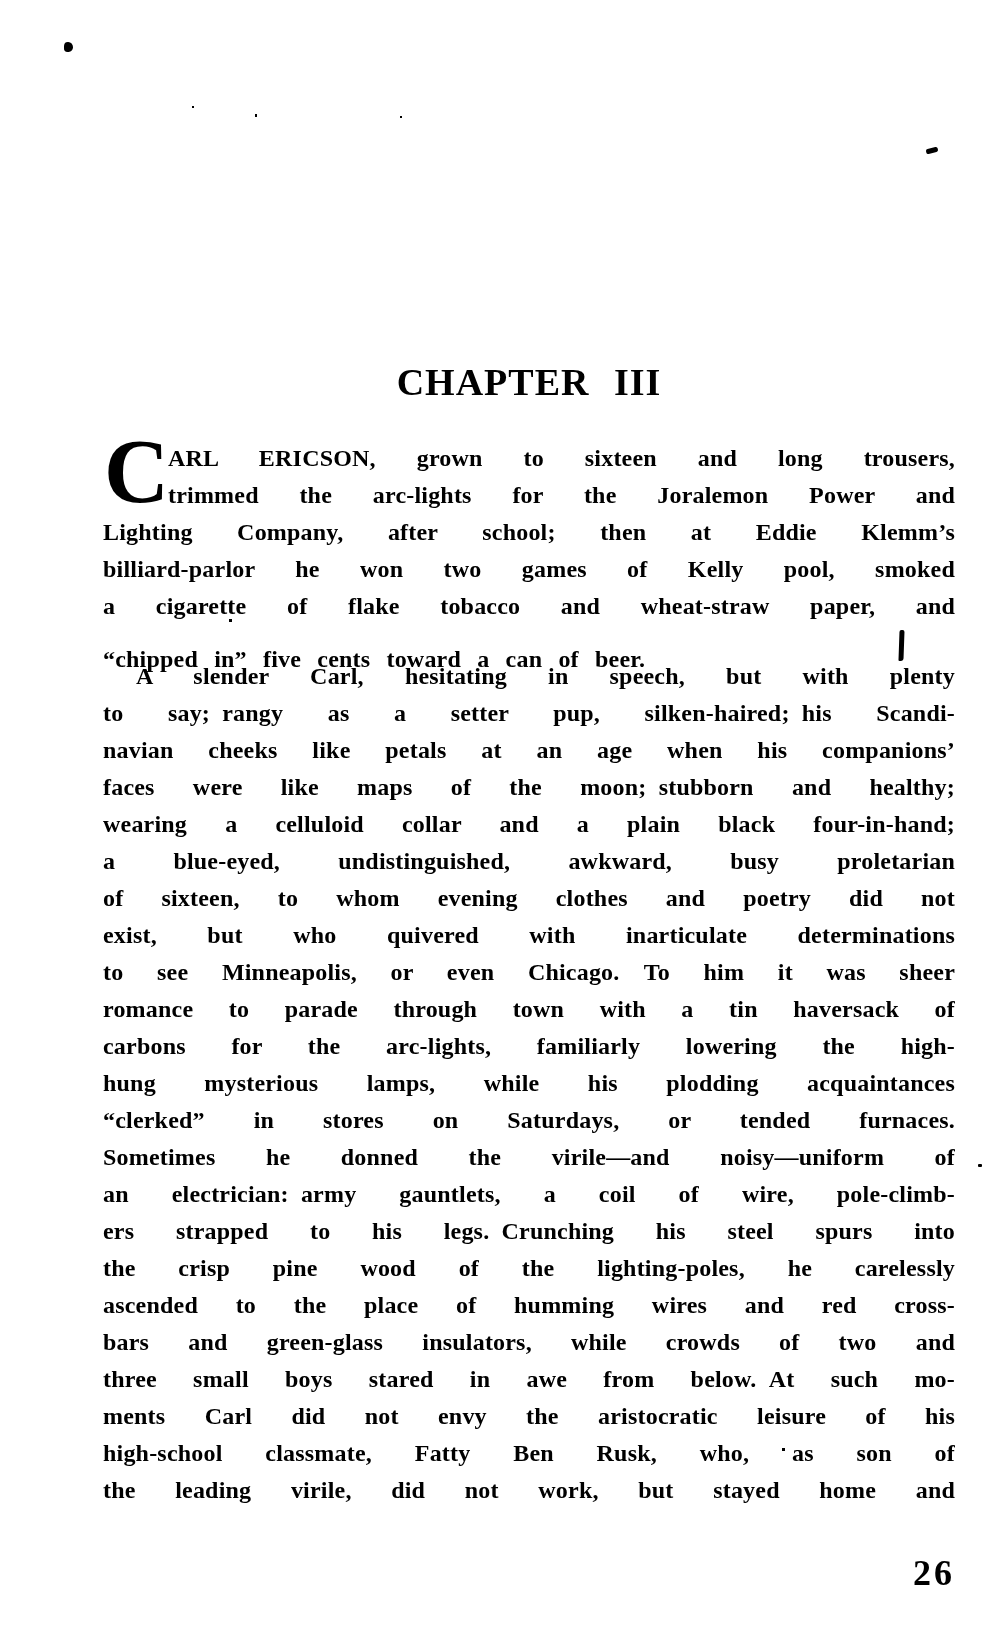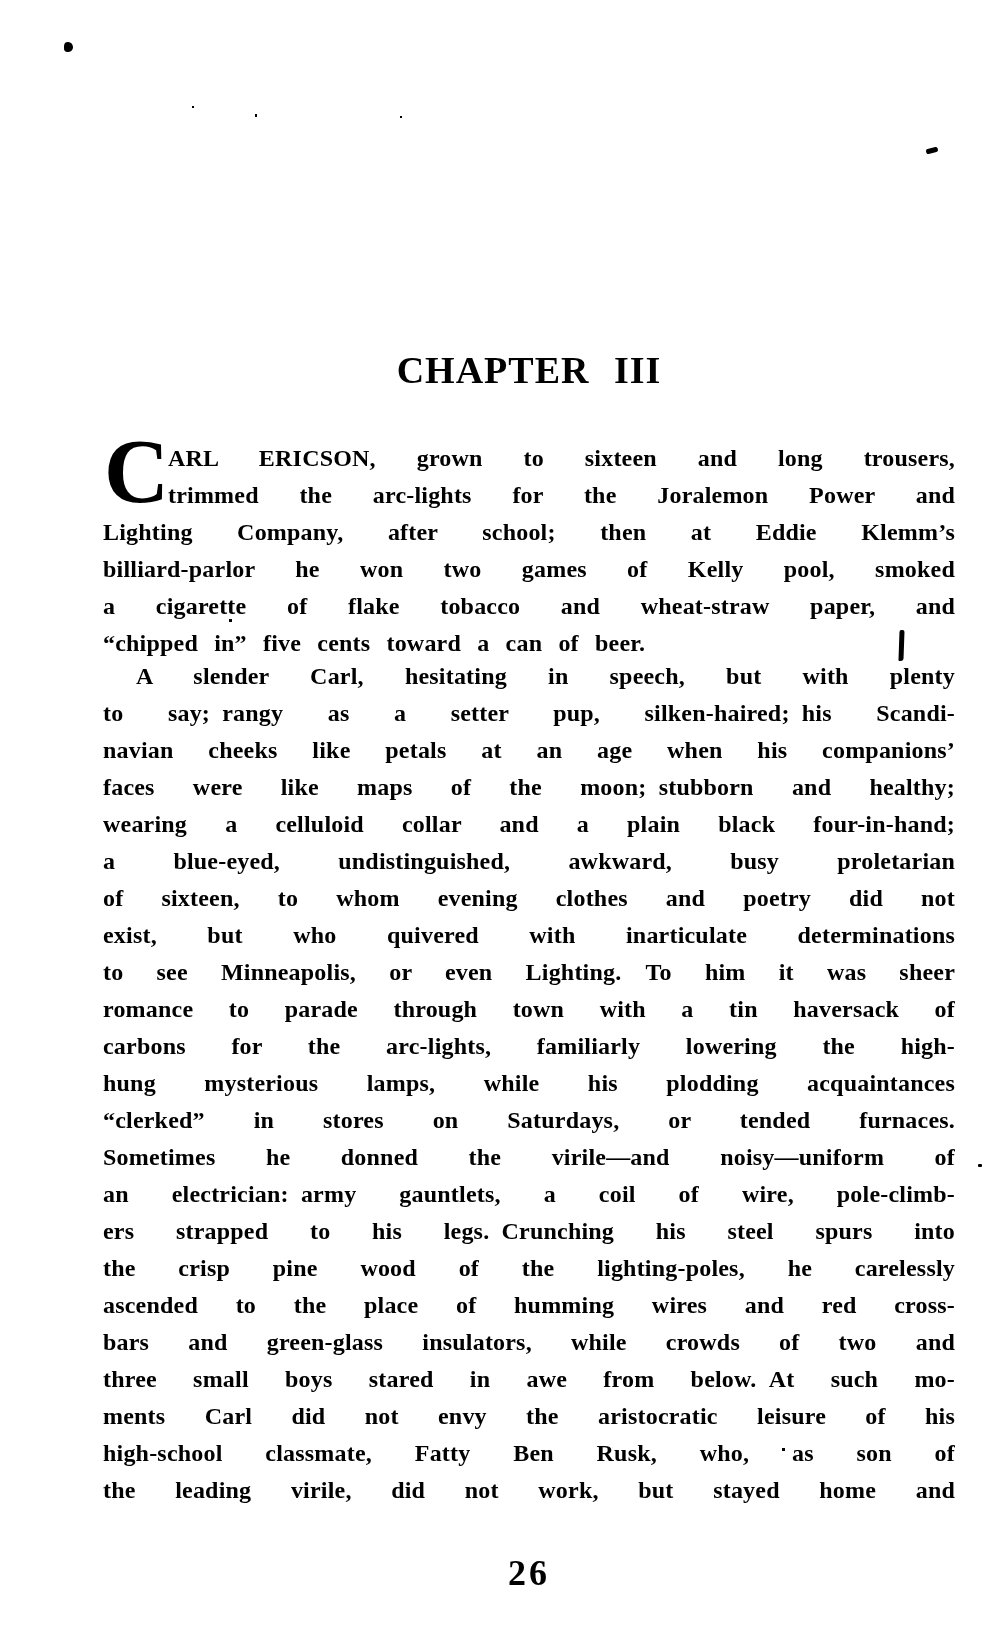--- a/index.html
+++ b/index.html
@@ -6,49 +6,49 @@
   .page {
     position:relative;
     width:1000px; height:1650px;
     margin:0 auto;
     background:#ffffff;
     color:#000;
     font-family:"Liberation Serif","DejaVu Serif",serif;
     overflow:hidden;
   }
   .heading {
-    position:absolute; left:103px; top:348px; width:852px;
+    position:absolute; left:103px; top:360px; width:852px;
     text-align:center;
     font-size:38px; line-height:44px; font-weight:700;
     letter-spacing:1px; word-spacing:14px;
     white-space:nowrap;
   }
   .para {
     position:absolute; left:103px; width:852px;
   }
   #para1 { top:440px; }
   #para2 { top:658px; }
   .line {
     font-size:24px; line-height:37px; font-weight:700;
     letter-spacing:0.2px;
     text-align:justify; text-align-last:justify;
     text-justify:inter-word;
     white-space:normal;
   }
   .line.lastline { text-align-last:left; }
   .line.dc-pad { padding-left:65px; }
   .line.indent { text-indent:33px; }
-  .line.loose { word-spacing:10px; }
+  .line.loose { word-spacing:10px;margin-top:16px; }
   .dropcap {
     position:absolute; left:104px; top:427px;
     font-size:90px; line-height:90px; font-weight:700;
   }
   .pagenum {
     position:absolute; left:103px; top:1555px; width:852px;
-    text-align:center; font-size:36px; line-height:36px;
+    text-align:right; font-size:36px; line-height:36px;
     font-weight:700; letter-spacing:3px;
   }
   .speck { position:absolute; background:#000; }
   #blot-top-left    { left:64px;  top:42px;   width:9px;  height:10px; border-radius:45% 55% 50% 40%; }
   #speck-a          { left:192px; top:106px;  width:2px;  height:2px; }
   #speck-b          { left:255px; top:114px;  width:2px;  height:3px; }
   #speck-c          { left:400px; top:116px;  width:2px;  height:2px; }
   #dash-top-right   { left:926px; top:148px;  width:12px; height:5px; border-radius:2px; transform:rotate(-14deg); }
   #speck-chipped    { left:229px; top:619px;  width:3px;  height:3px; }
   #bar-after-beer   { left:899px; top:630px;  width:5px;  height:31px; border-radius:2px 2px 3px 1px; transform:rotate(2deg); }
@@ -75,21 +75,21 @@
 
   <div class="para" id="para2">
     <div class="line indent">A slender Carl, hesitating in speech, but with plenty</div>
     <div class="line">to say; rangy as a setter pup, silken-haired; his Scandi-</div>
     <div class="line">navian cheeks like petals at an age when his companions’</div>
     <div class="line">faces were like maps of the moon; stubborn and healthy;</div>
     <div class="line">wearing a celluloid collar and a plain black four-in-hand;</div>
     <div class="line">a blue-eyed, undistinguished, awkward, busy proletarian</div>
     <div class="line">of sixteen, to whom evening clothes and poetry did not</div>
     <div class="line">exist, but who quivered with inarticulate determinations</div>
-    <div class="line">to see Minneapolis, or even Lighting. To him it was sheer</div>
+    <div class="line">to see Minneapolis, or even Chicago. To him it was sheer</div>
     <div class="line">romance to parade through town with a tin haversack of</div>
     <div class="line">carbons for the arc-lights, familiarly lowering the high-</div>
     <div class="line">hung mysterious lamps, while his plodding acquaintances</div>
     <div class="line">“clerked” in stores on Saturdays, or tended furnaces.</div>
     <div class="line">Sometimes he donned the virile—and noisy—uniform of</div>
     <div class="line">an electrician: army gauntlets, a coil of wire, pole-climb-</div>
     <div class="line">ers strapped to his legs. Crunching his steel spurs into</div>
     <div class="line">the crisp pine wood of the lighting-poles, he carelessly</div>
     <div class="line">ascended to the place of humming wires and red cross-</div>
     <div class="line">bars and green-glass insulators, while crowds of two and</div>

